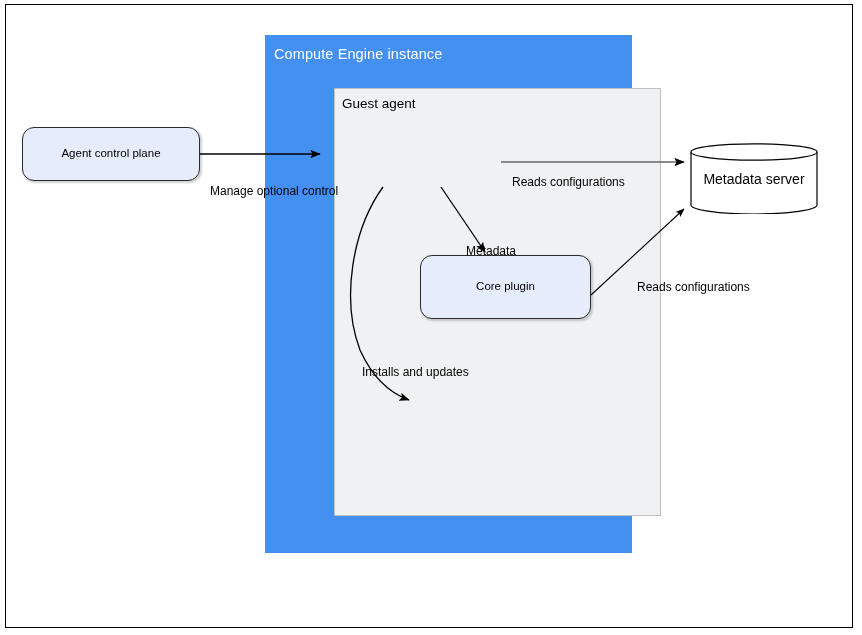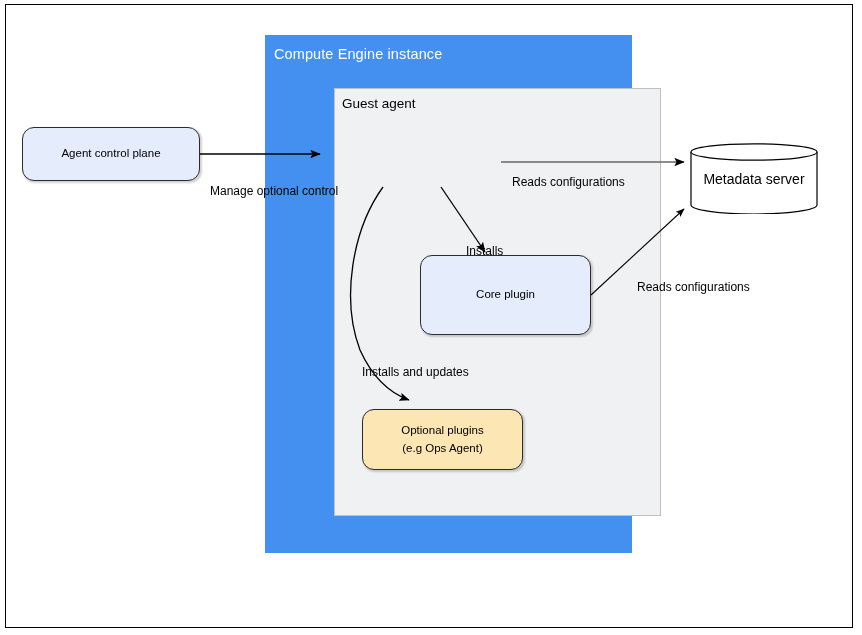--- a/index.html
+++ b/index.html
@@ -82,21 +82,21 @@
     color: #000000;
     text-align: center;
     line-height: 1.55;
     box-shadow: 1.5px 1.5px 2px rgba(0,0,0,0.18);
   }
   .node.blue  { background: #e5ecfb; }
   .node.amber { background: #fbe5b6; background: #fbe6b4; }
 
   #node-acp { left: 22px;  top: 127px; width: 178px; height: 54px; }
   #node-gam { left: 325px; top: 122px; width: 176px; height: 65px; }
-  #node-core{ left: 420px; top: 255px; width: 171px; height: 80px; }
+  #node-core{ left: 420px; top: 255px; width: 171px; height: 64px; }
   #node-opt { left: 362px; top: 409px; width: 161px; height: 61px; }
 
   
   .cylinder {
     position: absolute;
     left: 690px;
     top: 143px;
     width: 128px;
     height: 71px;
   }
@@ -172,36 +172,32 @@
 
   <div class="node blue" id="node-acp">
     <span>Agent control plane</span>
   </div>
 
 
   <div class="node blue" id="node-core">
     <span>Core plugin</span>
   </div>
 
-  <div class="node amber" id="node-opt">
-    <span>Optional plugins</span>
-    <span>(e.g  Ops Agent)</span>
-  </div>
 
   <div class="cylinder">
     <svg width="128" height="71" viewBox="0 0 128 71" xmlns="http://www.w3.org/2000/svg" style="position:absolute;left:0;top:0;">
       <path d="M1,9 L1,62 A63,9 0 0 0 127,62 L127,9" fill="#ffffff" stroke="#000000" stroke-width="1.2"></path>
       <ellipse cx="64" cy="9" rx="63" ry="8.2" fill="#ffffff" stroke="#000000" stroke-width="1.2"></ellipse>
     </svg>
     <div class="cyl-label">Metadata server</div>
   </div>
 
   <div class="edge-label" id="lbl-manage">Manage optional control</div>
 
   <div class="edge-label" id="lbl-reads-top">Reads configurations</div>
 
-  <div class="edge-label" id="lbl-manages">Installs</div>
+  <div class="edge-label" id="lbl-manages">Metadata</div>
 
   <div class="edge-label" id="lbl-installs">Installs and updates</div>
 
   <div class="edge-label" id="lbl-reads-bot">Reads configurations</div>
 
 </div>
 
 </body></html>

